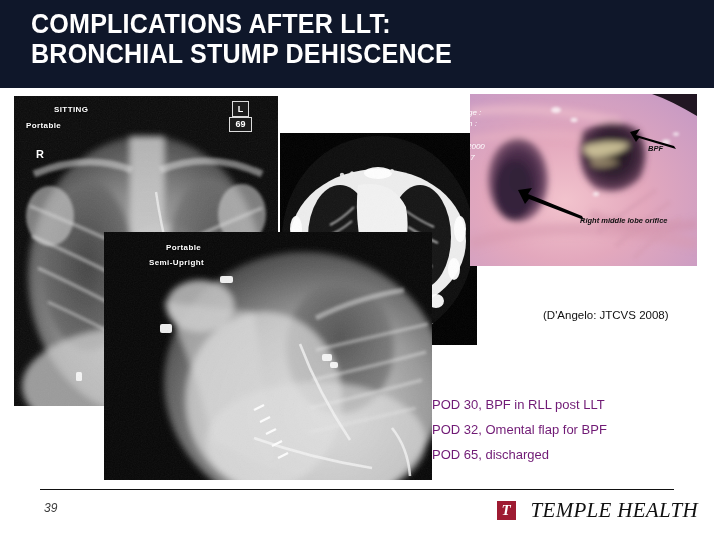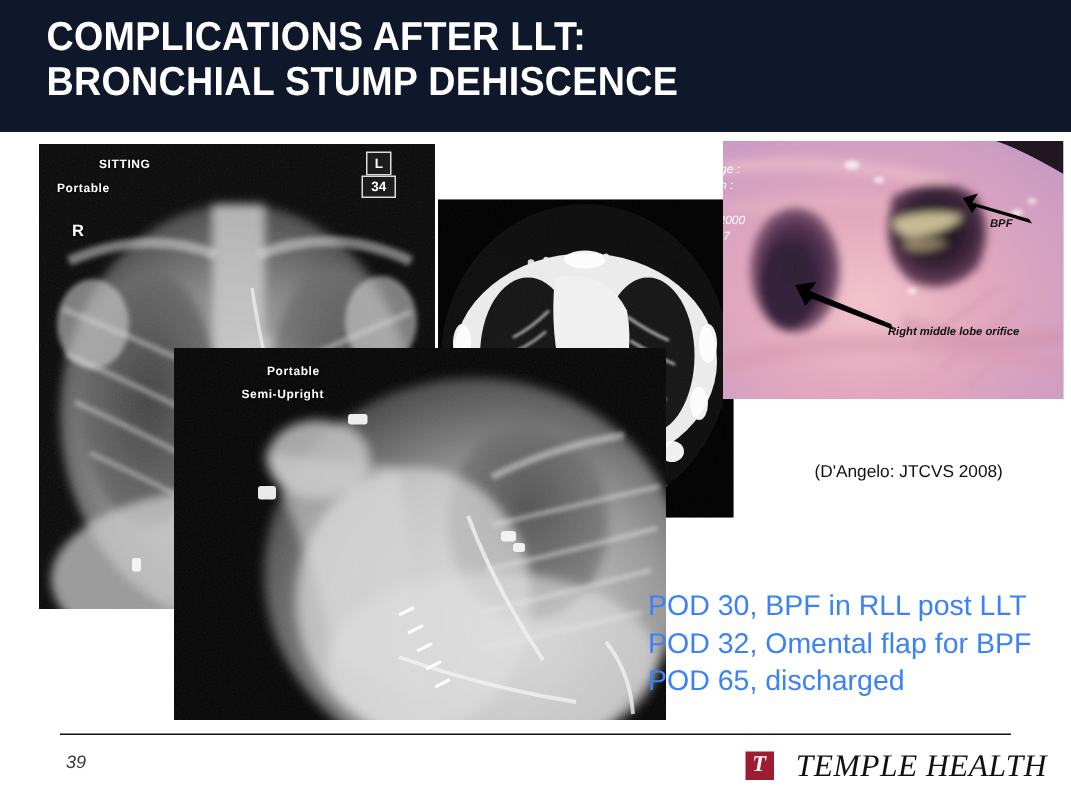--- a/index.html
+++ b/index.html
@@ -8,21 +8,21 @@
 
   
   #title-band{position:absolute;left:0;top:0;width:714px;height:88px;
       background:#0f172a;padding-left:32px;}
   #title-text{position:absolute;left:31px;top:9px;width:660px;
       color:#ffffff;font-size:27px;line-height:30px;font-weight:bold;
       letter-spacing:.2px;transform:scaleX(.93);transform-origin:left top;
       white-space:pre-line;}
 
   
-  .media{position:absolute;overflow:hidden;background:#000;margin-left:12px;}
+  .media{position:absolute;overflow:hidden;background:#000;}
   #cxr1{left:14px;top:96px;width:264px;height:310px;}
   #cxr2{left:104px;top:232px;width:328px;height:248px;}
   #ct{left:280px;top:133px;width:197px;height:212px;}
   #bronch{left:470px;top:94px;width:227px;height:172px;background:#c9a5c4;font-style:italic;}
 
   .media svg{display:block;width:100%;height:100%;}
 
   
   .burn{position:absolute;color:#fff;font-size:8px;font-weight:bold;
         letter-spacing:.4px;text-shadow:0 0 2px #000;white-space:nowrap;}
@@ -34,22 +34,22 @@
   .osd{position:absolute;color:#fff;font-size:8px;line-height:10px;
        white-space:nowrap;font-family:"Liberation Sans",sans-serif;}
 
   
   .bronch-label{position:absolute;color:#111;font-size:7.5px;
        font-weight:bold;white-space:nowrap;}
 
   
   #citation{position:absolute;left:543px;top:309px;font-size:11.5px;
       color:#111;white-space:nowrap;}
-  #findings{position:absolute;left:432px;top:392px;font-size:19px;
-      line-height:25px;color:#3b82f6;white-space:pre-line;}
+  #findings{position:absolute;left:432px;top:392px;font-size:13px;
+      line-height:25px;color:#701a75;white-space:pre-line;}
 
   
   #footer-rule{position:absolute;left:40px;top:489px;width:634px;height:0;
       border-top:1.4px solid #111;}
   #page-num{position:absolute;left:44px;top:501px;font-size:12px;
       font-style:italic;color:#3a3a3a;}
   #logo{position:absolute;right:16px;top:498px;display:flex;
       align-items:center;gap:15px;font-style:italic;}
   #logo-mark{width:19px;height:19px;background:#9e1b32;position:relative;
       flex:0 0 auto;}
@@ -139,21 +139,21 @@
       <rect x="184" y="196" width="7" height="5" rx="1.5"></rect>
       <rect x="62" y="276" width="6" height="9" rx="1.5"></rect>
     </g>
     <rect width="264" height="310" filter="url(#grain1)" opacity=".55"></rect>
   </svg>
 
   <div class="burn" style="left:40px;top:9px;">SITTING</div>
   <div class="burn" style="left:12px;top:25px;">Portable</div>
   <div class="burn" style="left:22px;top:52px;font-size:11px;">R</div>
   <div class="marker-box" style="left:218px;top:5px;width:15px;height:14px;line-height:14px;">L</div>
-  <div class="marker-box" style="left:215px;top:21px;width:21px;height:13px;line-height:13px;">34</div>
+  <div class="marker-box" style="left:215px;top:21px;width:21px;height:13px;line-height:13px;">69</div>
 </div>
 
 <div class="media" id="ct">
   <svg viewBox="0 0 197 212" preserveAspectRatio="none">
     <defs>
       <clipPath id="ctcirc">
           <ellipse cx="98" cy="106" rx="96" ry="103"></ellipse>
         </clipPath>
       <filter id="blurct">
           <feGaussianBlur stdDeviation="1.2"></feGaussianBlur>

